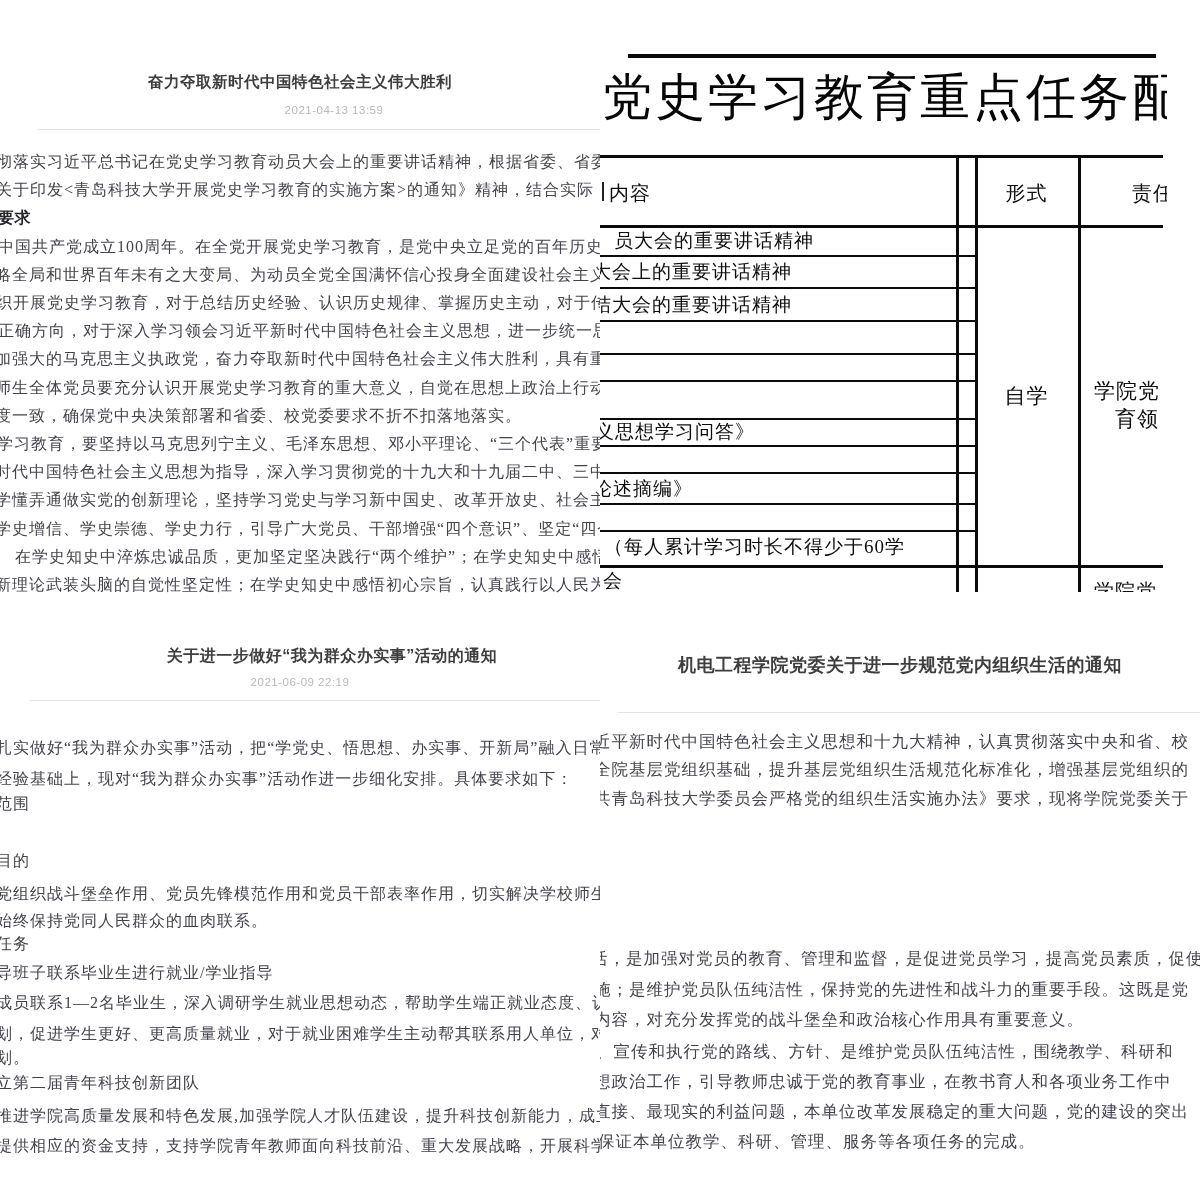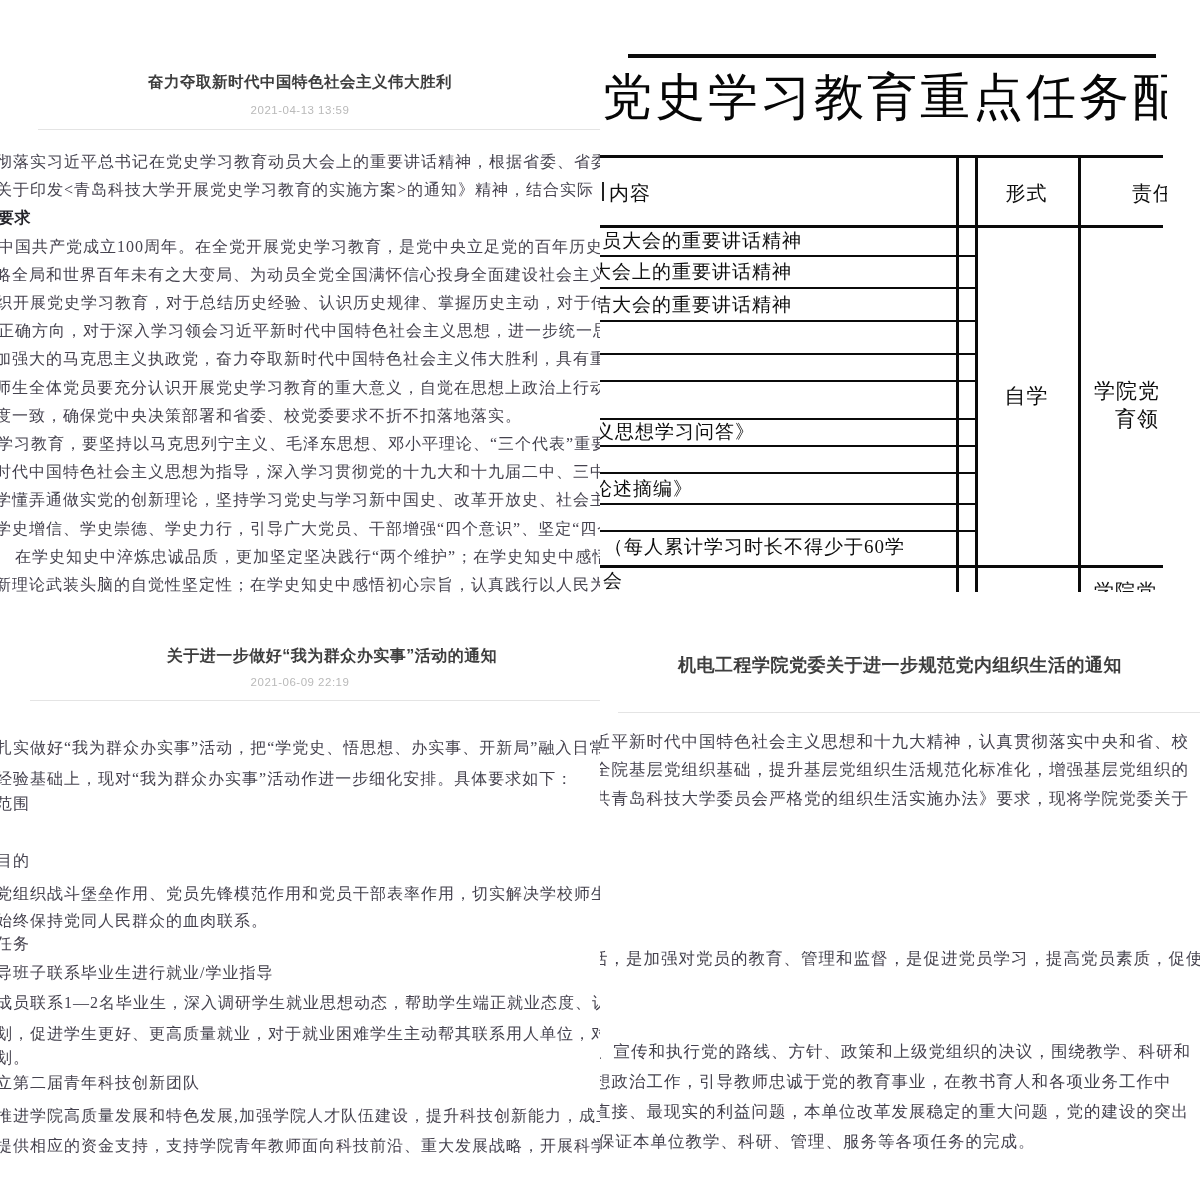--- a/index.html
+++ b/index.html
@@ -40,21 +40,21 @@
     font-size:19px; color:#0d0d0d; letter-spacing:1px;
   }
   .tcell.center { text-align:center; }
   .stroke-frag { position:absolute; background:#222; }
 </style>
 </head>
 <body>
 
 <div class="quad" style="left:0; top:40; width:600px; height:560px; top:40px;">
   <div class="doc-title" style="top:32px; font-size:15.5px;">奋力夺取新时代中国特色社会主义伟大胜利</div>
-  <div class="doc-date" style="top:64px;">2021-04-13 13:59</div>
+  <div class="doc-date" style="top:64px;padding-left:34px;">2021-04-13 13:59</div>
   <div class="divider" style="top:89px; left:38px; width:562px;"></div>
 
   <div class="line" style="left:-4px; top:112px;">彻落实习近平总书记在党史学习教育动员大会上的重要讲话精神，根据省委、省委教育</div>
   <div class="line" style="left:-4px; top:140px;">关于印发&lt;青岛科技大学开展党史学习教育的实施方案&gt;的通知》精神，结合实际，现制</div>
   <div class="line bold" style="left:-2px; top:168px;">要求</div>
   <div class="line" style="left:-2px; top:197px;">中国共产党成立100周年。在全党开展党史学习教育，是党中央立足党的百年历史新起</div>
   <div class="line" style="left:-5px; top:225px;">略全局和世界百年未有之大变局、为动员全党全国满怀信心投身全面建设社会主义现代</div>
   <div class="line" style="left:-4px; top:253px;">织开展党史学习教育，对于总结历史经验、认识历史规律、掌握历史主动，对于传承红</div>
   <div class="line" style="left:-2px; top:281px;">正确方向，对于深入学习领会习近平新时代中国特色社会主义思想，进一步统一思想、</div>
   <div class="line" style="left:-5px; top:309px;">加强大的马克思主义执政党，奋力夺取新时代中国特色社会主义伟大胜利，具有重大而</div>
@@ -87,21 +87,21 @@
   <div class="hline" style="left:0; top:490px; width:377px; height:2px;"></div>
   <div class="vline" style="left:356px; top:115px; width:2.5px; height:437px;"></div>
   <div class="vline" style="left:375px; top:115px; width:2.5px; height:437px;"></div>
   <div class="vline" style="left:478px; top:115px; width:2.5px; height:437px;"></div>
 
   <div class="stroke-frag" style="left:2px; top:142px; width:2px; height:19px;"></div>
   <div class="tcell" style="left:9px; top:140px; font-size:20px;">内容</div>
   <div class="tcell center" style="left:375px; top:140px; width:103px; font-size:20px;">形式</div>
   <div class="tcell" style="left:532px; top:140px; font-size:20px;">责任</div>
 
-  <div class="tcell" style="left:2px; top:188px;">员大会的重要讲话精神</div>
+  <div class="tcell" style="left:14px; top:188px;">员大会的重要讲话精神</div>
   <div class="tcell" style="left:-8px; top:219px;">大会上的重要讲话精神</div>
   <div class="tcell" style="left:-8px; top:252px;">结大会的重要讲话精神</div>
   <div class="tcell" style="left:-5px; top:379px;">义思想学习问答》</div>
   <div class="tcell" style="left:-7px; top:436px;">论述摘编》</div>
   <div class="tcell" style="left:4px; top:494px;">（每人累计学习时长不得少于60学</div>
   <div class="tcell" style="left:3px; top:528px;">会</div>
 
   <div class="tcell center" style="left:375px; top:342px; width:103px; font-size:21px;">自学</div>
   <div class="tcell" style="left:494px; top:337px; font-size:21px;">学院党</div>
   <div class="tcell" style="left:515px; top:365px; font-size:21px;">育领</div>
@@ -130,17 +130,19 @@
 </div>
 
 <div class="quad" style="left:600px; top:620px; width:600px; height:580px;">
   <div class="doc-title" style="top:33px; font-size:18px;">机电工程学院党委关于进一步规范党内组织生活的通知</div>
   <div class="divider" style="top:92px; left:18px; width:582px;"></div>
 
   <div class="line" style="left:-6px; top:111px; font-size:16.5px;">近平新时代中国特色社会主义思想和十九大精神，认真贯彻落实中央和省、校</div>
   <div class="line" style="left:-6px; top:139px; font-size:16.5px;">全院基层党组织基础，提升基层党组织生活规范化标准化，增强基层党组织的</div>
   <div class="line" style="left:-6px; top:168px; font-size:16.5px;">共青岛科技大学委员会严格党的组织生活实施办法》要求，现将学院党委关于</div>
   <div class="line" style="left:-9px; top:328px; font-size:16.5px;">活，是加强对党员的教育、管理和监督，是促进党员学习，提高党员素质，促使</div>
-  <div class="line" style="left:-4px; top:421px; font-size:16.5px;">、宣传和执行党的路线、方针、政策和上级党组织的决议，围绕教学、科研和</div>
+  <div class="line" style="left:-6px; top:359px; font-size:16.5px;">施；是维护党员队伍纯洁性，保持党的先进性和战斗力的重要手段。这既是党</div>
+  <div class="line" style="left:-6px; top:389px; font-size:16.5px;">内容，对充分发挥党的战斗堡垒和政治核心作用具有重要意义。</div>
+  <div class="line" style="left:-4px; top:421px; font-size:16.5px;">、宣传和执行党的路线、方针、是维护党员队伍纯洁性，围绕教学、科研和</div>
   <div class="line" style="left:-6px; top:451px; font-size:16.5px;">想政治工作，引导教师忠诚于党的教育事业，在教书育人和各项业务工作中</div>
   <div class="line" style="left:-2px; top:511px; font-size:16.5px;">保证本单位教学、科研、管理、服务等各项任务的完成。</div>
   <div class="line" style="left:-6px; top:481px; font-size:16.5px;">直接、最现实的利益问题，本单位改革发展稳定的重大问题，党的建设的突出</div>
 </div>
 
 </body></html>

